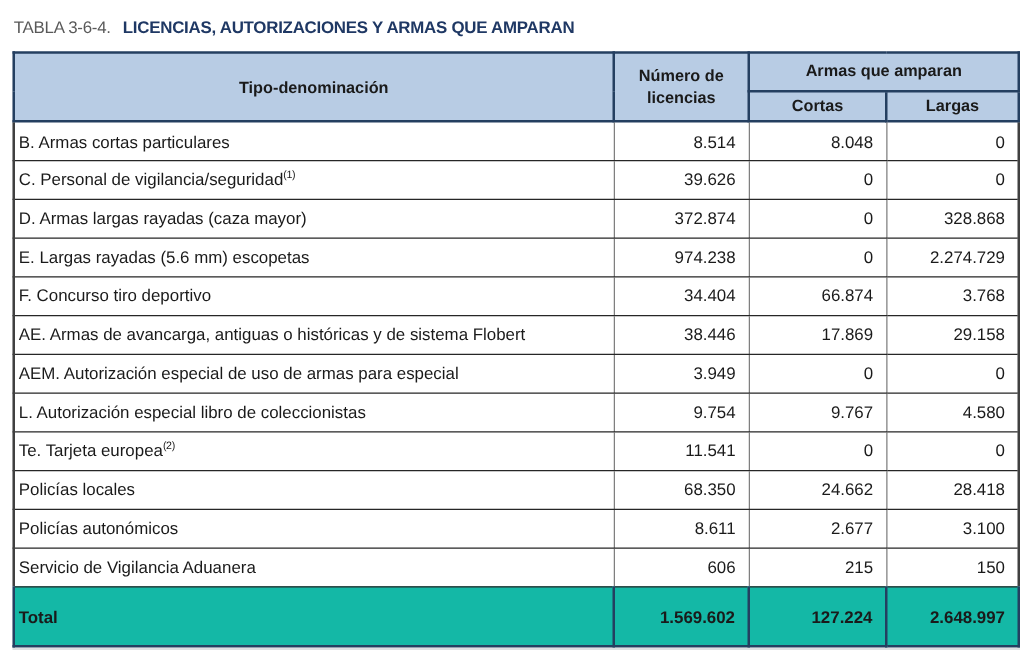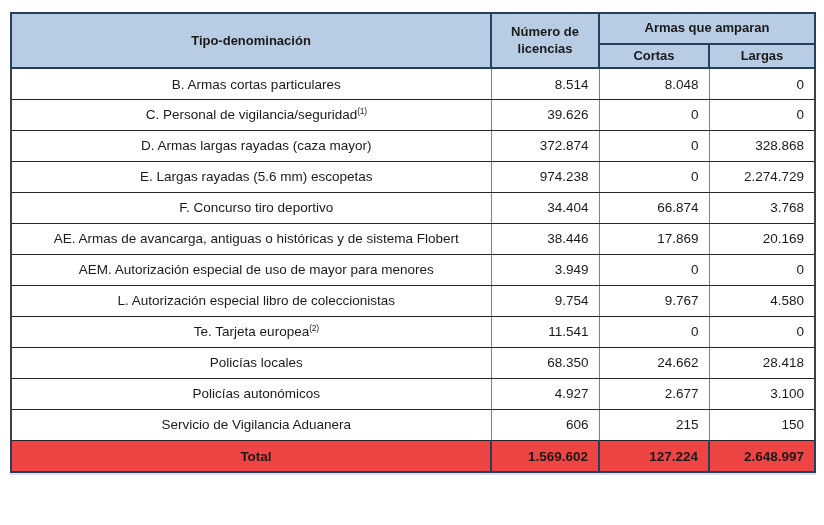--- a/index.html
+++ b/index.html
@@ -48,44 +48,48 @@
   td {
     height: 31px;
     border-top: 1.5px solid #262626;
     border-bottom: 1.5px solid #262626;
     border-left: 1px solid #7f7f7f;
     border-right: 1px solid #7f7f7f;
     vertical-align: middle;
     padding: 0 10px;
     background: #ffffff;
   }
-  td.c-label { text-align: center; padding-left: 20px; }
+  td.c-label { text-align: left; padding-left: 3px; }
   td.c-num   { text-align: right; margin-left: 28px; }
 
   sup.fnote {
     font-size: 8.5px;
     vertical-align: super;
     line-height: 0;
     letter-spacing: -0.3px;
   }
 
   
   tr.total td {
-    background: #ef4444;
+    background: #14b8a6;
     font-weight: bold;
-    height: 32px;
+    height: 48px;
     border: 2px solid #243f60;
     border-top: 1.5px solid #262626;
   }
 </style>
 </head>
 <body>
 
 <div class="page">
 
+  <div class="title-line">
+    <span class="title-prefix">TABLA 3-6-4.</span>
+    <span class="title-main">LICENCIAS, AUTORIZACIONES Y ARMAS QUE AMPARAN</span>
+  </div>
 
   <table class="data">
     <colgroup>
       <col style="width:480px">
       <col style="width:108px">
       <col style="width:110px">
       <col style="width:106px">
     </colgroup>
     <thead>
       <tr class="hdr-group">
@@ -126,24 +130,24 @@
       <tr>
         <td class="c-label"><span>F. Concurso tiro deportivo</span><sup class="fnote"></sup></td>
         <td class="c-num">34.404</td>
         <td class="c-num">66.874</td>
         <td class="c-num">3.768</td>
       </tr>
       <tr>
         <td class="c-label"><span>AE. Armas de avancarga, antiguas o históricas y de sistema Flobert</span><sup class="fnote"></sup></td>
         <td class="c-num">38.446</td>
         <td class="c-num">17.869</td>
-        <td class="c-num">20.169</td>
+        <td class="c-num">29.158</td>
       </tr>
       <tr>
-        <td class="c-label"><span>AEM. Autorización especial de uso de mayor para menores</span><sup class="fnote"></sup></td>
+        <td class="c-label"><span>AEM. Autorización especial de uso de armas para especial</span><sup class="fnote"></sup></td>
         <td class="c-num">3.949</td>
         <td class="c-num">0</td>
         <td class="c-num">0</td>
       </tr>
       <tr>
         <td class="c-label"><span>L. Autorización especial libro de coleccionistas</span><sup class="fnote"></sup></td>
         <td class="c-num">9.754</td>
         <td class="c-num">9.767</td>
         <td class="c-num">4.580</td>
       </tr>
@@ -154,21 +158,21 @@
         <td class="c-num">0</td>
       </tr>
       <tr>
         <td class="c-label"><span>Policías locales</span><sup class="fnote"></sup></td>
         <td class="c-num">68.350</td>
         <td class="c-num">24.662</td>
         <td class="c-num">28.418</td>
       </tr>
       <tr>
         <td class="c-label"><span>Policías autonómicos</span><sup class="fnote"></sup></td>
-        <td class="c-num">4.927</td>
+        <td class="c-num">8.611</td>
         <td class="c-num">2.677</td>
         <td class="c-num">3.100</td>
       </tr>
       <tr>
         <td class="c-label"><span>Servicio de Vigilancia Aduanera</span><sup class="fnote"></sup></td>
         <td class="c-num">606</td>
         <td class="c-num">215</td>
         <td class="c-num">150</td>
       </tr>
       <tr class="total">

